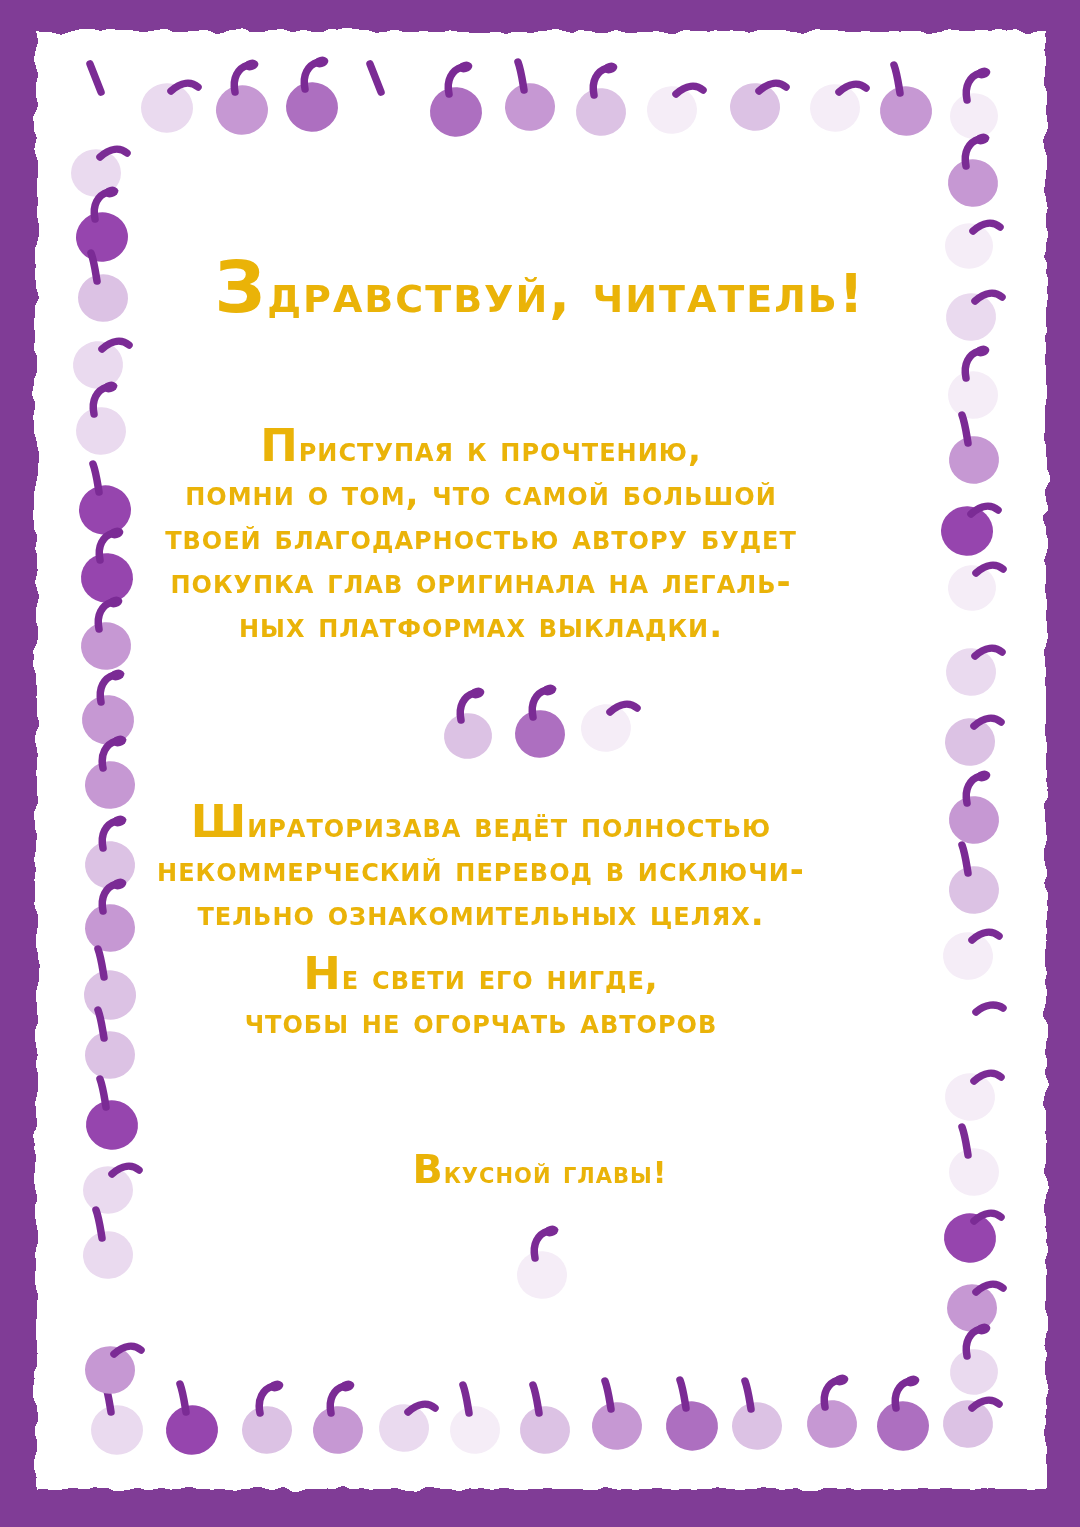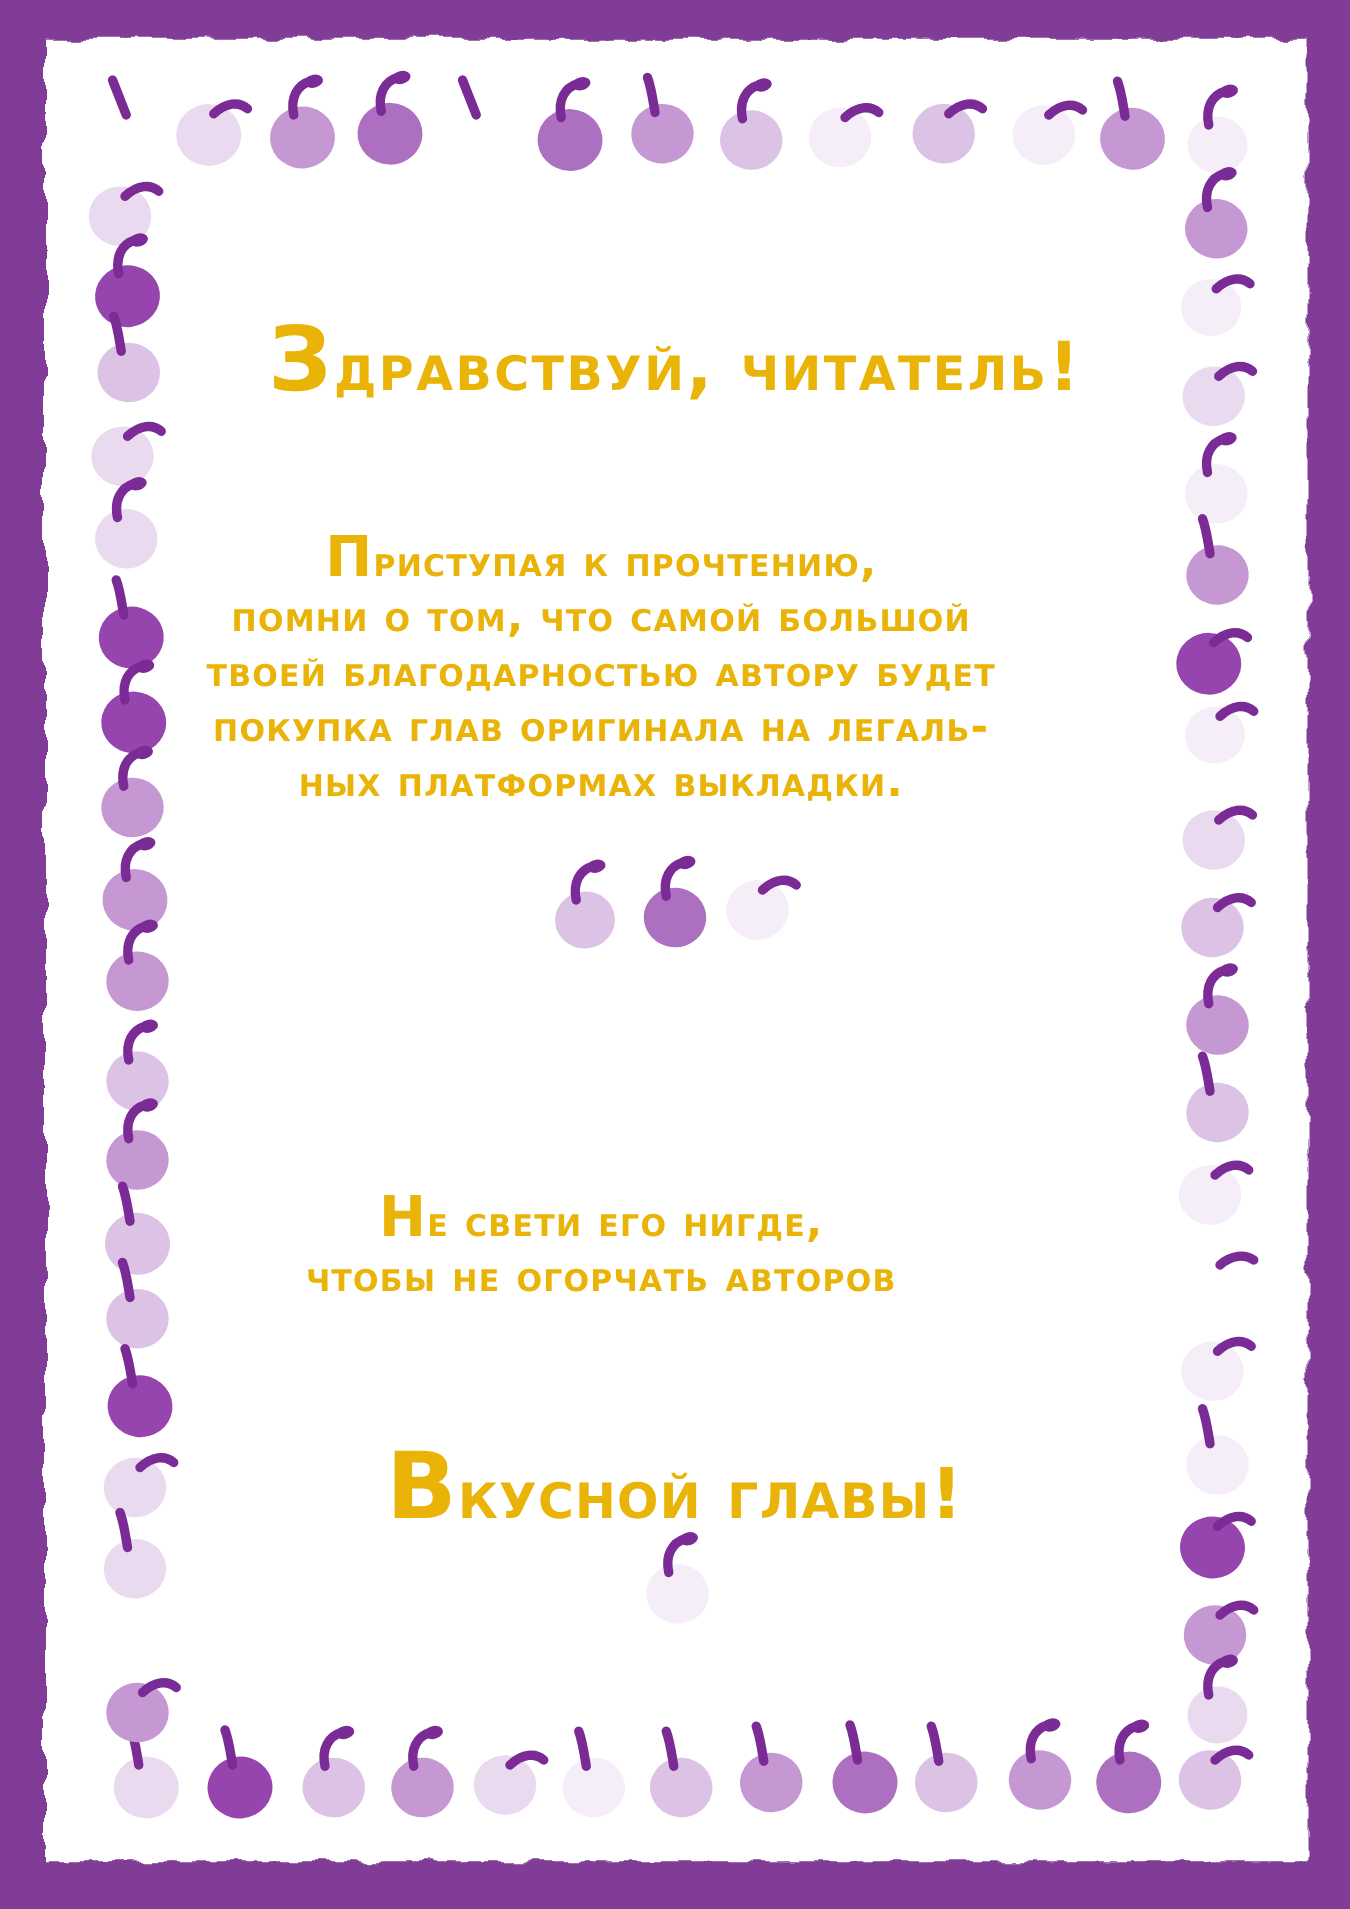--- a/index.html
+++ b/index.html
@@ -20,21 +20,21 @@
   }
   .para{
     position:absolute;left:0;width:962px;
     font-size:34px;line-height:44px;letter-spacing:1px;
   }
   .para-1{top:424px;}
   .para-2{top:800px;}
   .para-3{top:952px;}
   .closing{
     position:absolute;left:0;width:1080px;top:1146px;
-    font-size:56px;letter-spacing:1px;
+    font-size:30px;letter-spacing:1px;
   }
   .title::first-letter,.para::first-letter,.closing::first-letter{font-size:1.32em;}
 </style>
 </head>
 <body>
 
 <div class="page">
 
   <svg class="frame-svg" width="1080" height="1527" viewBox="0 0 1080 1527">
     <defs>
@@ -331,17 +331,18 @@
       <svg width="120" height="120" viewBox="0 0 120 120" style="left: 482px; top: 1209px;">
         <ellipse cx="60" cy="66" rx="25" ry="23.8" fill="#f5edf7" transform="rotate(3 60 66)"></ellipse>
         <ellipse cx="69" cy="22" rx="7.5" ry="5.2" fill="#7b2b95" transform="rotate(-14 69 22)"></ellipse>
         <path d="M 53 49 C 50 35 56 25 66 22" fill="none" stroke="#7b2b95" stroke-width="7.5" stroke-linecap="round"></path>
       </svg>
     </div>
 
   <div class="content" style="color: #eab308;">
     <h1 class="title">Здравствуй, читатель!</h1>
     <div class="para para-1">Приступая к прочтению,<br>помни о том, что самой большой<br>твоей благодарностью автору будет<br>покупка глав оригинала на легаль-<br>ных платформах выкладки.</div>
+    <div class="para para-2">Шираторизава ведёт полностью<br>некоммерческий перевод в исключи-<br>тельно ознакомительных целях.</div>
     <div class="para para-3">Не свети его нигде,<br>чтобы не огорчать авторов</div>
     <div class="closing">Вкусной главы!</div>
   </div>
 
 </div>
 
 </body></html>

